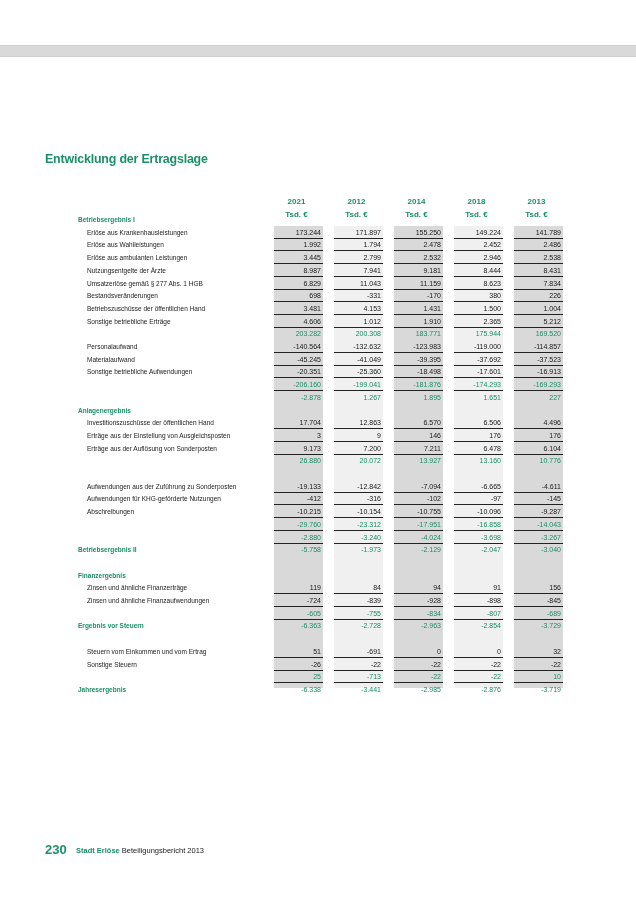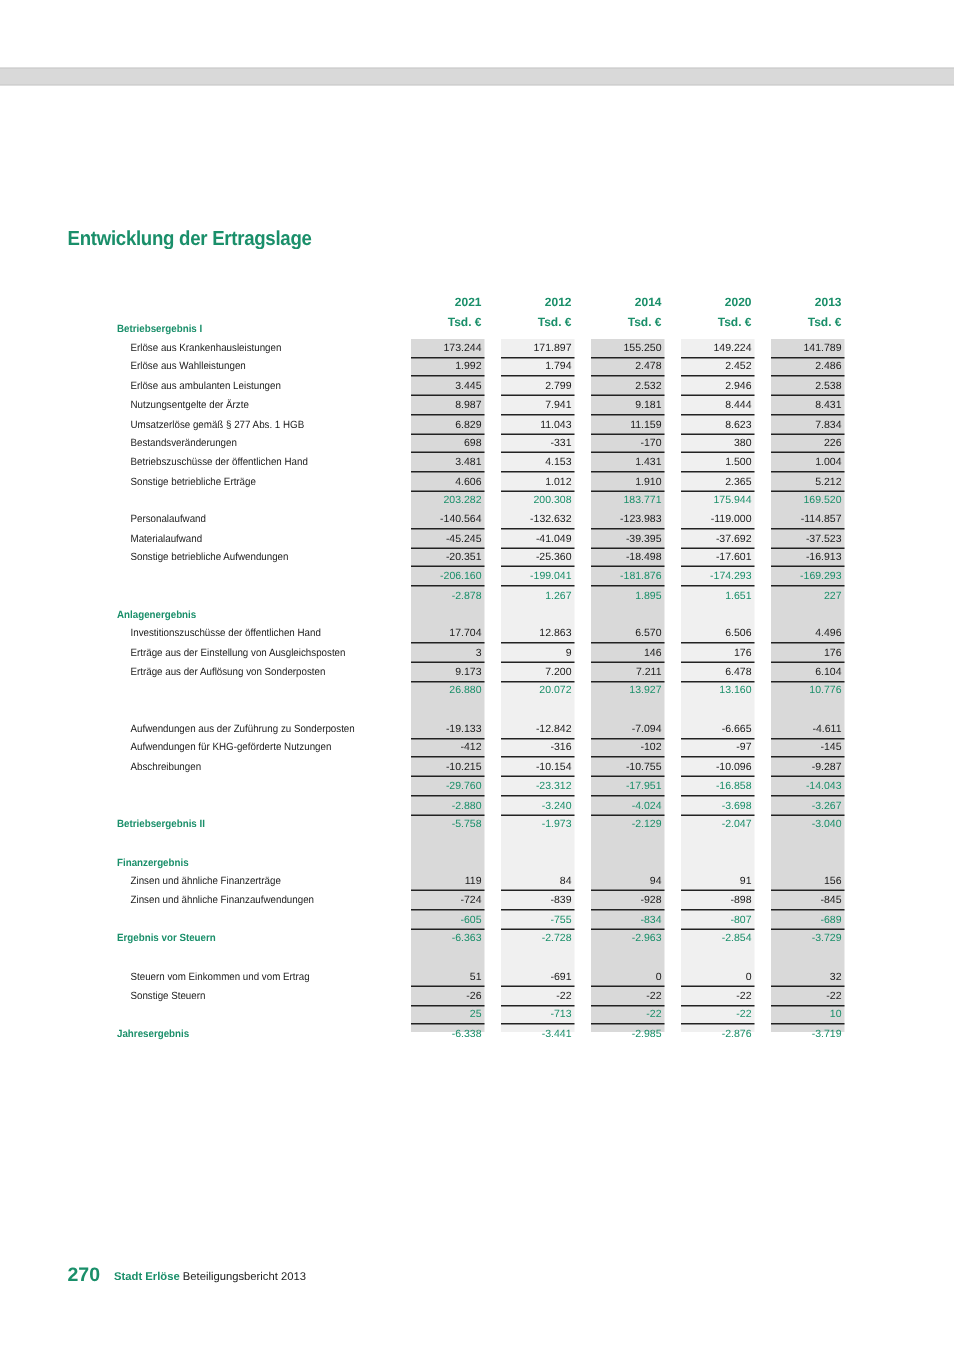--- a/index.html
+++ b/index.html
@@ -5,21 +5,21 @@
   html, body { margin:0; padding:0; }
   body { width:636px; height:900px; background:#ffffff; position:relative; overflow:hidden;
          font-family:"Liberation Sans", sans-serif; color:#1a1a1a; }
   .topbar { position:absolute; left:0; top:45px; width:636px; height:10px; background:#d9d9d9;
             border-top:1px solid #cfcfcf; border-bottom:1px solid #cfcfcf; }
   .title { position:absolute; left:45px; top:151px; font-size:13.5px; font-weight:bold;
            color:#1a8f6a; letter-spacing:-0.2px; transform:scaleX(0.92); transform-origin:left; }
   .colbg { position:absolute; top:226px; height:462px; width:49px; }
   .dark { background:#d9d9d9; }
   .light { background:#f0f0f0; }
-  .yearhdr { position:absolute; top:195px; width:49px; text-align:right; font-size:8px;
+  .yearhdr { position:absolute; top:195px; width:49px; text-align:center; font-size:8px;
              font-weight:bold; color:#1a8f6a; line-height:13px; }
   .row { position:absolute; left:0; width:636px; height:12.4px; }
   .lbl { position:absolute; left:87px; font-size:7px; line-height:12px; white-space:nowrap;
          transform:scaleX(0.93); transform-origin:left; }
   .lbl.section { left:78px; color:#1a8f6a; font-weight:bold; }
   .cell { position:absolute; width:47px; text-align:right; font-size:7px; line-height:11px;
           padding-right:2px; }
   .cell.green { color:#1a8f6a; }
   .cell.ul { border-bottom:1.5px solid #222; }
   .footer-num { position:absolute; left:45px; top:842px; font-size:13px; font-weight:bold; color:#1a8f6a; }
@@ -44,21 +44,21 @@
       <div>2012</div>
       <div>Tsd. €</div>
     </div>
     <div class="colbg dark" style="left: 394px;"></div>
     <div class="yearhdr" style="left: 392px;">
       <div>2014</div>
       <div>Tsd. €</div>
     </div>
     <div class="colbg light" style="left: 454px;"></div>
     <div class="yearhdr" style="left: 452px;">
-      <div>2020</div>
+      <div>2018</div>
       <div>Tsd. €</div>
     </div>
     <div class="colbg dark" style="left: 514px;"></div>
     <div class="yearhdr" style="left: 512px;">
       <div>2013</div>
       <div>Tsd. €</div>
     </div>
     <div class="row" style="top: 214px;">
       <div class="lbl section">Betriebsergebnis I</div>
     </div>
@@ -314,17 +314,17 @@
     <div class="row" style="top: 683.9px;">
       <div class="lbl section">Jahresergebnis</div>
       <div class="cell green" style="left: 274px;">-6.338</div>
       <div class="cell green" style="left: 334px;">-3.441</div>
       <div class="cell green" style="left: 394px;">-2.985</div>
       <div class="cell green" style="left: 454px;">-2.876</div>
       <div class="cell green" style="left: 514px;">-3.719</div>
     </div>
   </div>
 
-<div class="footer-num">270</div>
+<div class="footer-num">230</div>
 <div class="footer-txt">
   <span class="brand">Stadt Erlöse</span>
   <span>Beteiligungsbericht 2013</span>
 </div>
 
 </body></html>

